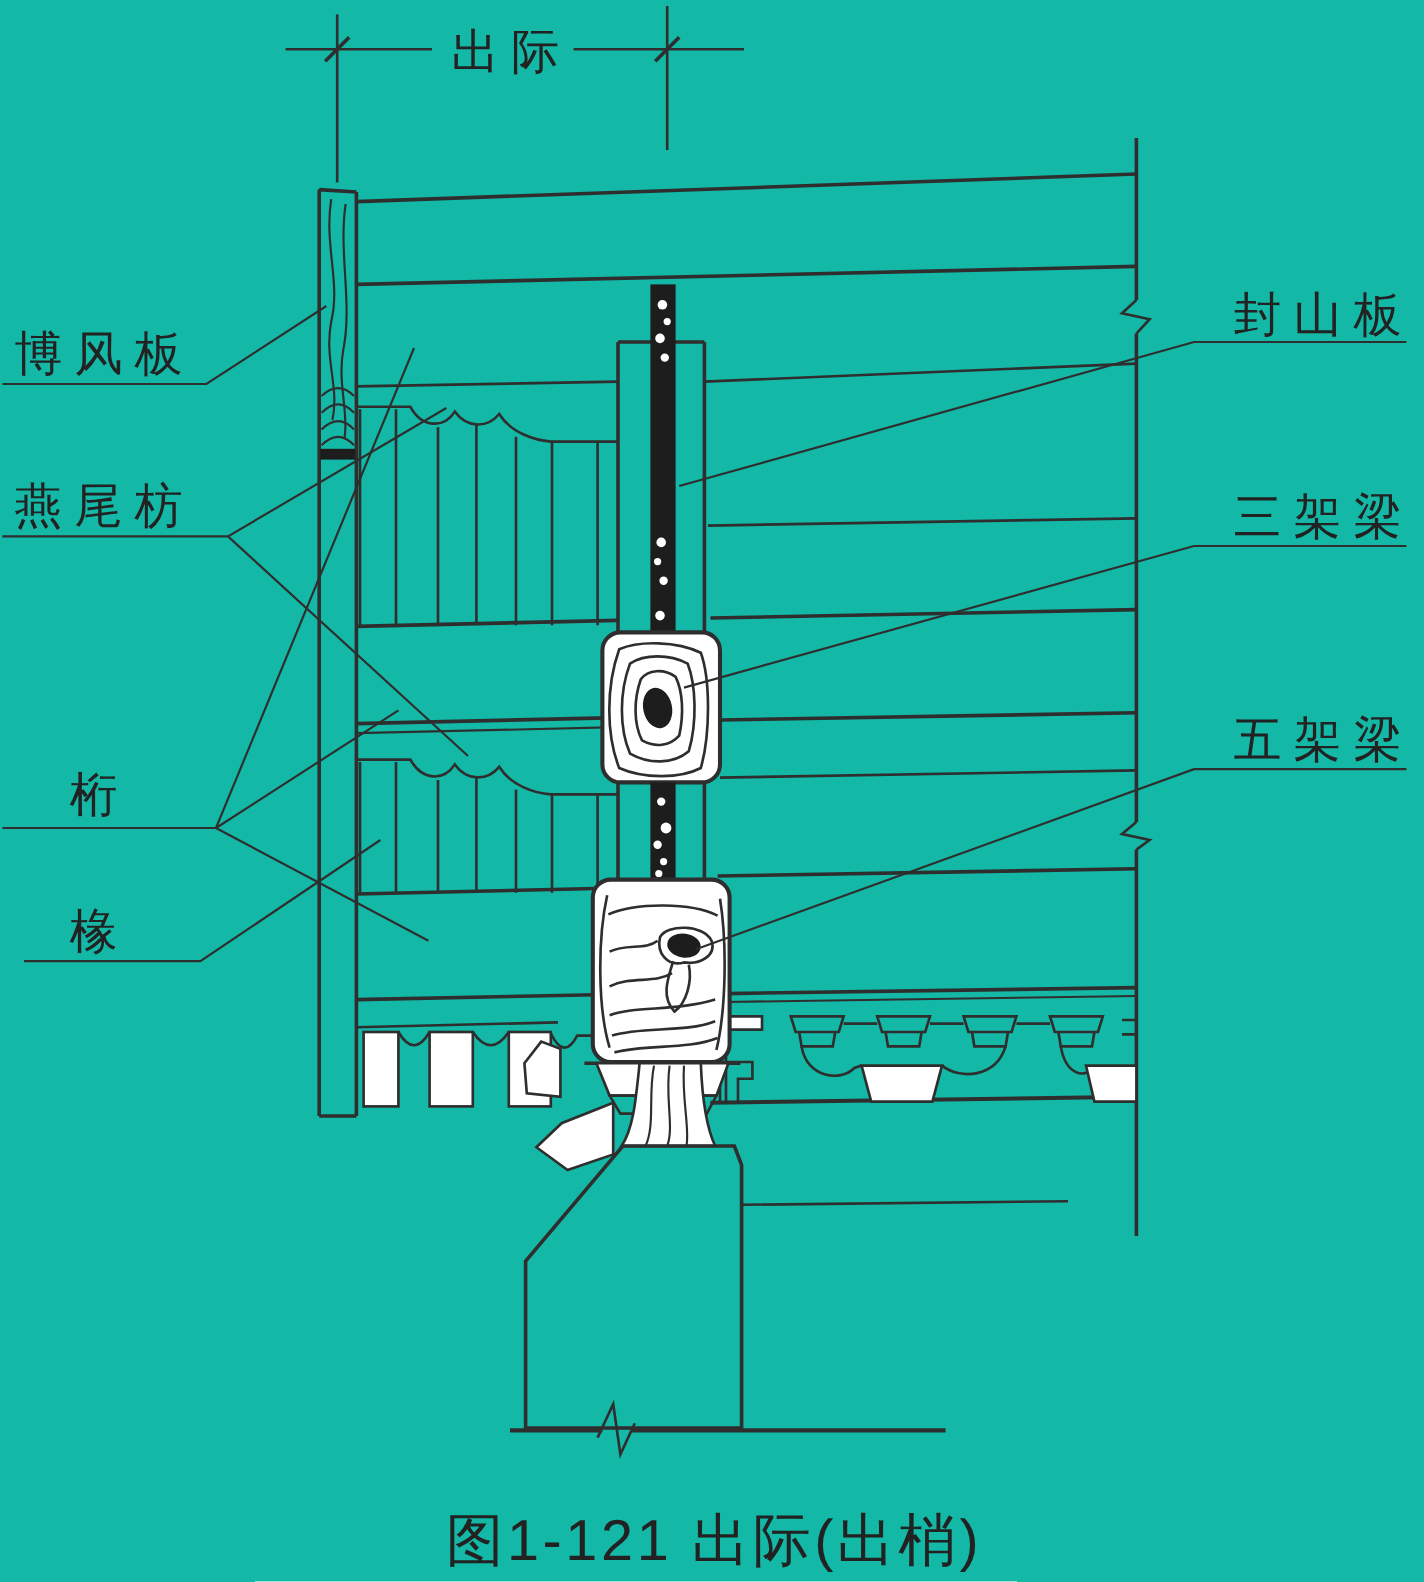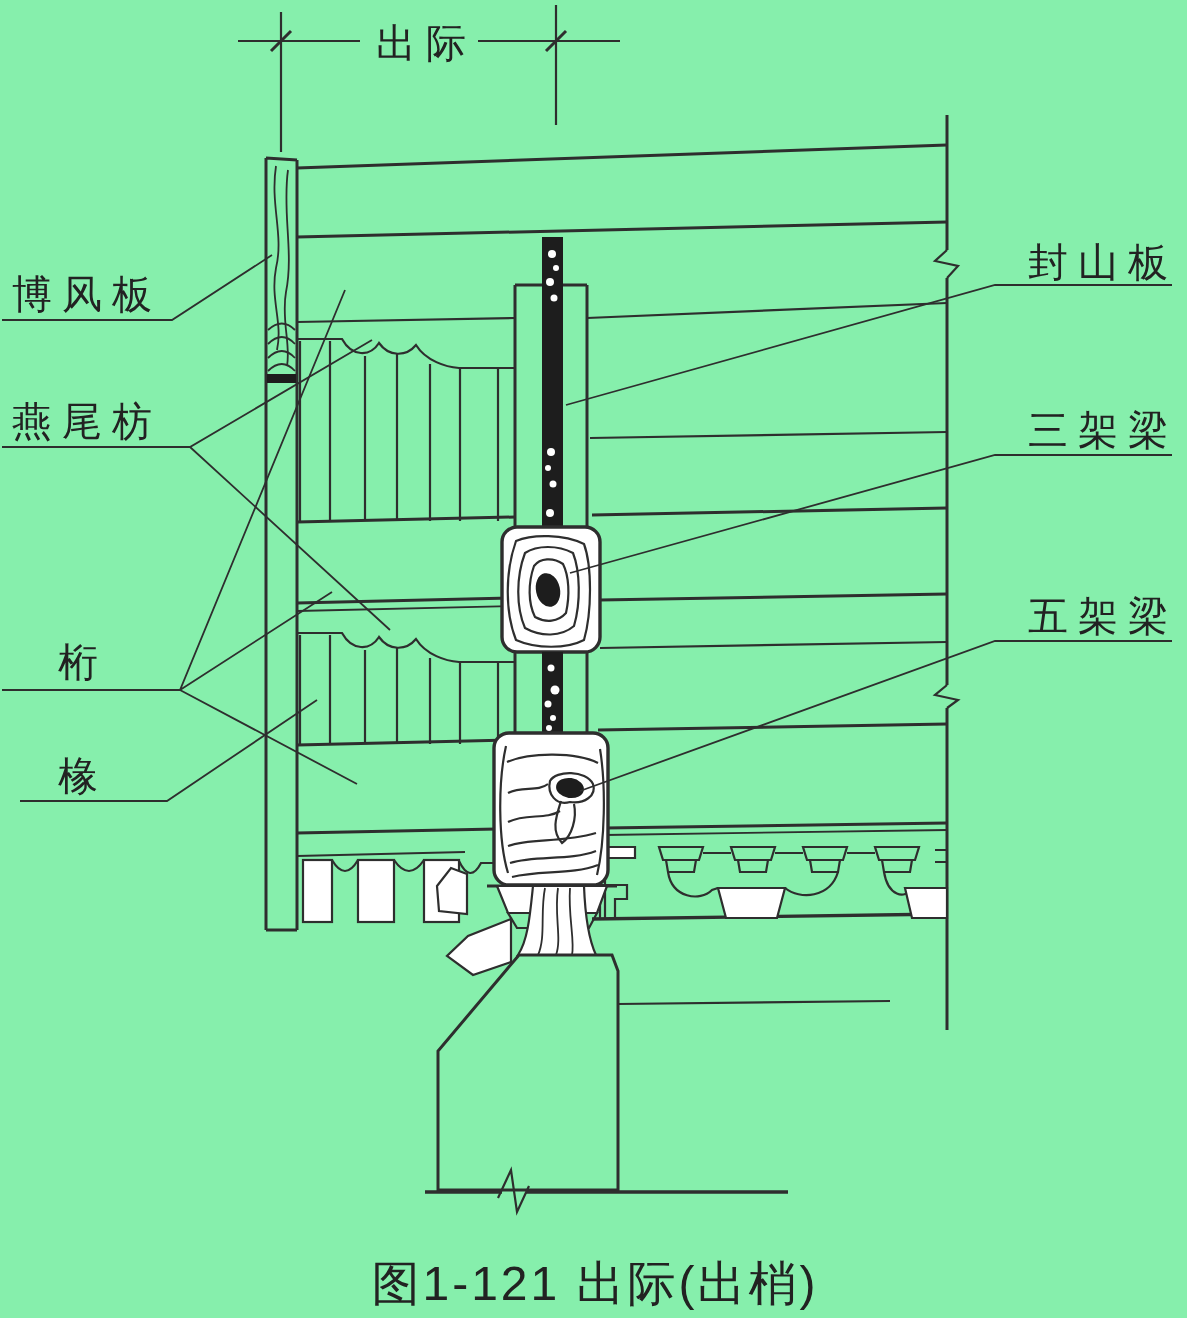--- a/index.html
+++ b/index.html
@@ -1,16 +1,16 @@
 <!DOCTYPE html>
 <html><head>
 <meta charset="utf-8">
 <style>
   html,body{margin:0;padding:0;background:#ffffff;}
-  .page{width:1187px;height:1318px;position:relative;background:#86efac;
+  .page{width:1187px;height:1318px;position:relative;background:#14b8a6;
         font-family:"Liberation Sans","DejaVu Sans",sans-serif;}
   svg{display:block;}
   .ln{stroke:#2e2e2e;fill:none;}
   .w1{stroke-width:1.8;}
   .w2{stroke-width:2.2;}
   .w3{stroke-width:3;}
   .w4{stroke-width:3.4;}
   .fillwhite{fill:#ffffff;}
   .fillblack{fill:#1d1d1d;stroke:none;}
   .dot{fill:#ffffff;stroke:none;}

